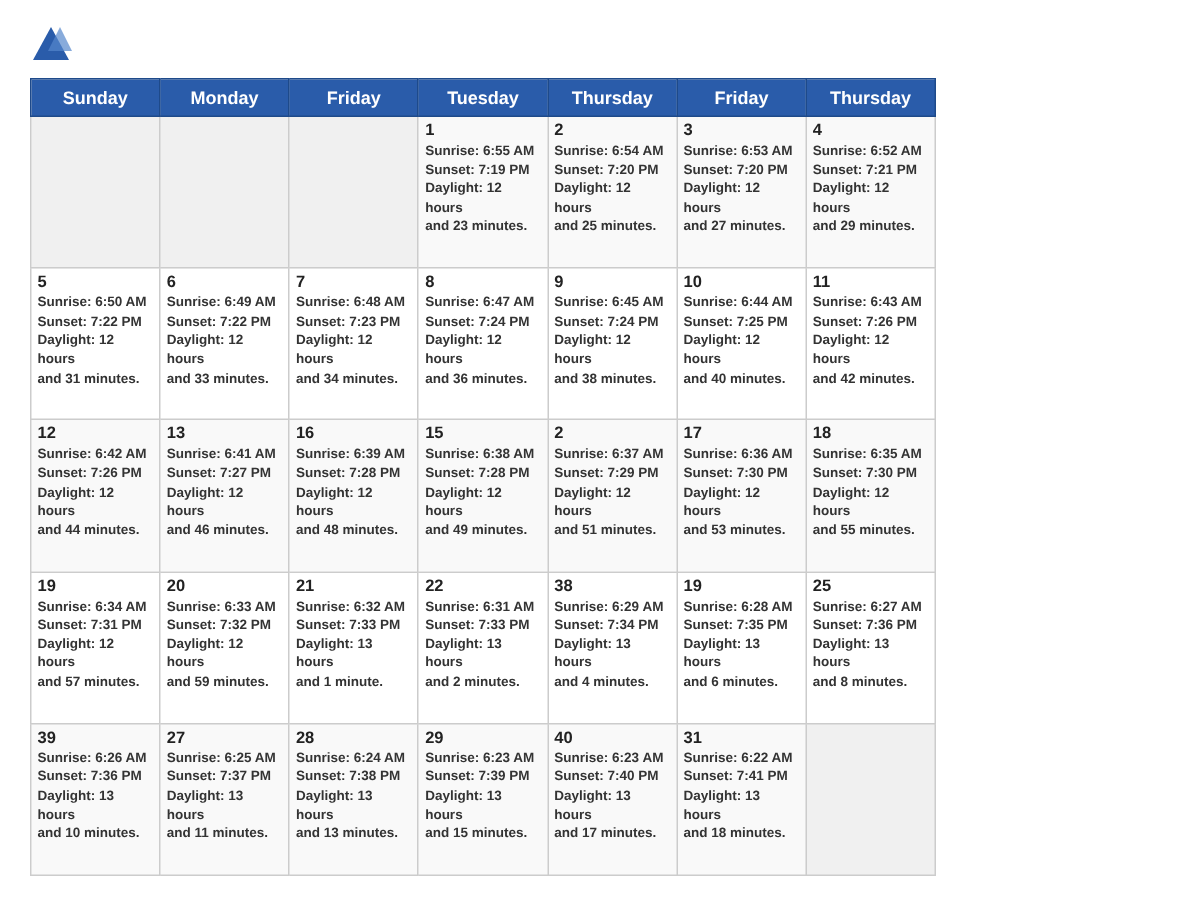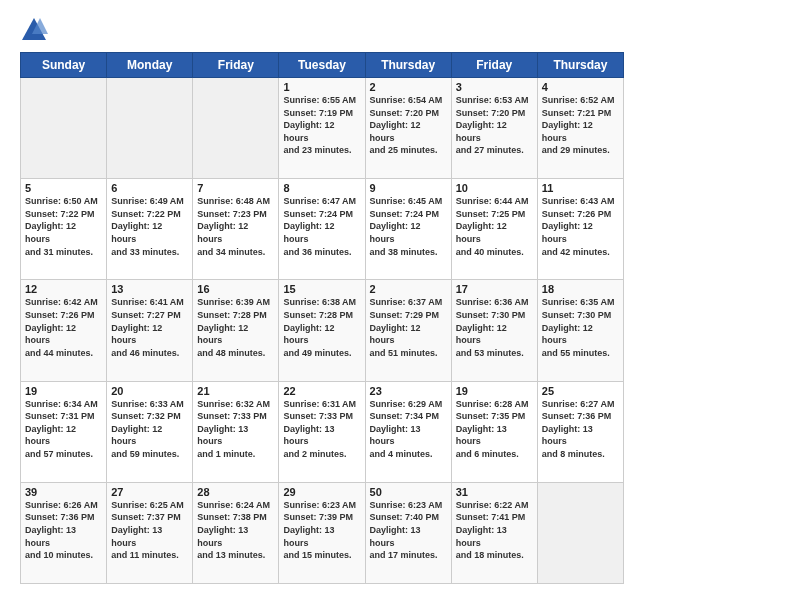--- a/index.html
+++ b/index.html
@@ -232,21 +232,21 @@
           </td>
           <td>
             <span class="day-num">21</span>
             <div class="day-info">Sunrise: 6:32 AM<br>Sunset: 7:33 PM<br>Daylight: 13 hours<br>and 1 minute.</div>
           </td>
           <td>
             <span class="day-num">22</span>
             <div class="day-info">Sunrise: 6:31 AM<br>Sunset: 7:33 PM<br>Daylight: 13 hours<br>and 2 minutes.</div>
           </td>
           <td>
-            <span class="day-num">23</span>
+            <span class="day-num">38</span>
             <div class="day-info">Sunrise: 6:29 AM<br>Sunset: 7:34 PM<br>Daylight: 13 hours<br>and 4 minutes.</div>
           </td>
           <td>
             <span class="day-num">19</span>
             <div class="day-info">Sunrise: 6:28 AM<br>Sunset: 7:35 PM<br>Daylight: 13 hours<br>and 6 minutes.</div>
           </td>
           <td>
             <span class="day-num">25</span>
             <div class="day-info">Sunrise: 6:27 AM<br>Sunset: 7:36 PM<br>Daylight: 13 hours<br>and 8 minutes.</div>
           </td>
@@ -262,21 +262,21 @@
           </td>
           <td>
             <span class="day-num">28</span>
             <div class="day-info">Sunrise: 6:24 AM<br>Sunset: 7:38 PM<br>Daylight: 13 hours<br>and 13 minutes.</div>
           </td>
           <td>
             <span class="day-num">29</span>
             <div class="day-info">Sunrise: 6:23 AM<br>Sunset: 7:39 PM<br>Daylight: 13 hours<br>and 15 minutes.</div>
           </td>
           <td>
-            <span class="day-num">50</span>
+            <span class="day-num">40</span>
             <div class="day-info">Sunrise: 6:23 AM<br>Sunset: 7:40 PM<br>Daylight: 13 hours<br>and 17 minutes.</div>
           </td>
           <td>
             <span class="day-num">31</span>
             <div class="day-info">Sunrise: 6:22 AM<br>Sunset: 7:41 PM<br>Daylight: 13 hours<br>and 18 minutes.</div>
           </td>
           <td class="empty"></td>
         </tr>
       </tbody>
   </table>

